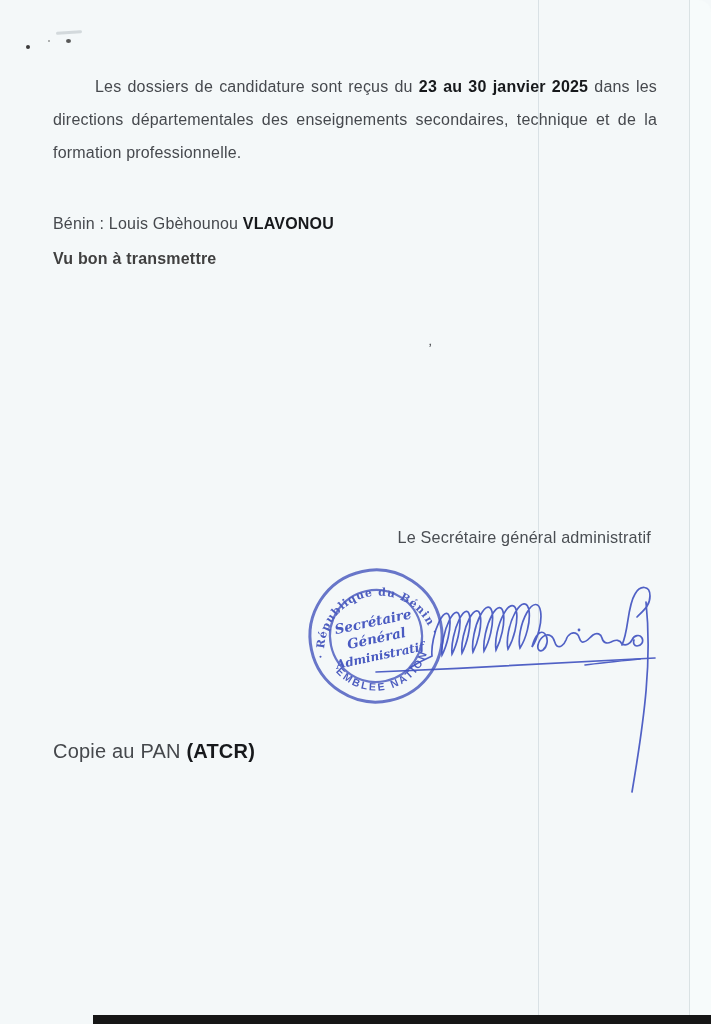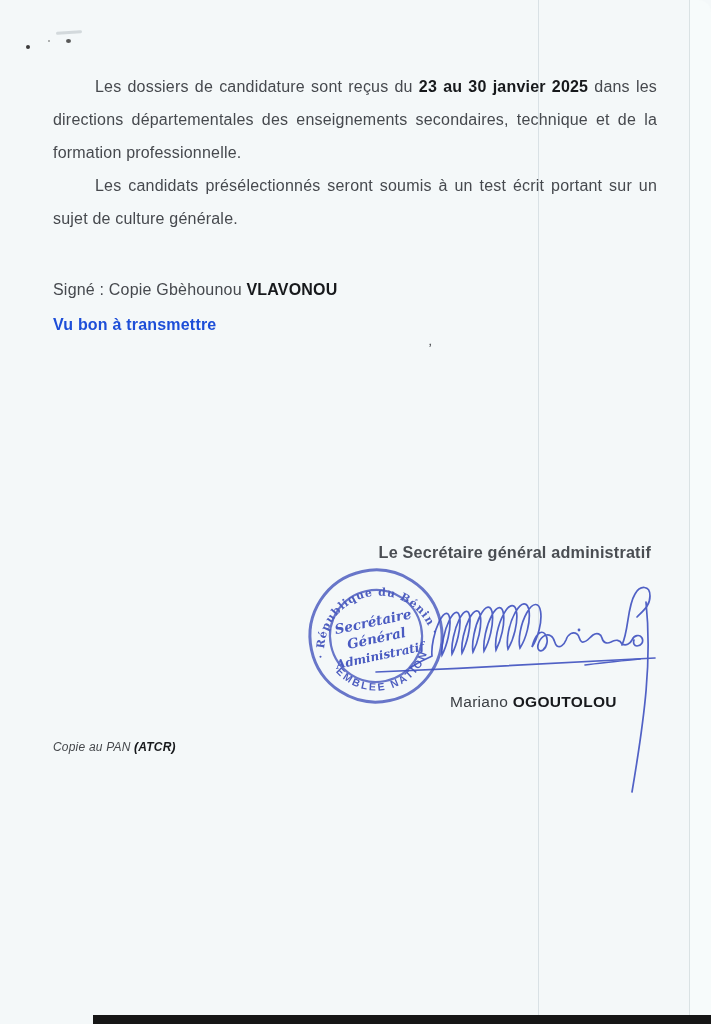--- a/index.html
+++ b/index.html
@@ -26,59 +26,58 @@
   
   .content { position:absolute; left:53px; top:70px; width:604px; color:#46494e; }
   .para { margin:0; font-size:16px; line-height:33px; text-align:justify;
     letter-spacing:.2px; }
   .ind { text-indent:42px; }
   .m-nb { margin-top:3px; }
   .m-signe { margin-top:38px; }
   .m-vu { margin-top:2px; }
   .m-diff { margin-top:4px; }
   .b { font-weight:bold; color:#17191c;text-align:right; }
-  .boldline { font-weight:bold; color:#1d4ed8; text-align:left; }
+  .boldline { font-weight:bold; color:#404040; text-align:left; }
   .plainline { text-align:left; }
 
   .stray-mark { position:absolute; left:428px; top:340px; font-size:15px;
     color:#55585c; transform:rotate(8deg); }
 
-  .sg-title { position:absolute; top:543px; right:60px; font-size:16.2px;
-    color:#4a4e53; letter-spacing:.2px;font-weight:bold; }
+  .sg-title { position:absolute; top:528px; right:60px; font-size:16.2px;
+    color:#4a4e53; letter-spacing:.2px; }
 
   .stamp { position:absolute; left:306px; top:566px; width:140px; height:140px;
     transform:rotate(-12deg); opacity:.92; }
   .stamp .ring-text { font-family:"DejaVu Serif", serif; font-weight:bold; }
   .stamp .center-text { font-family:"DejaVu Serif", serif; font-weight:bold;
     font-style:italic; }
 
   .signature-svg { position:absolute; left:0; top:0; width:711px; height:1024px;
     pointer-events:none; }
 
   .sg-name { position:absolute; left:450px; top:693px; font-size:15.5px;
     color:#3c4045; letter-spacing:.3px; }
-  .copy-line { position:absolute; left:53px; top:740px; font-size:12px;
-    color:#45484c; letter-spacing:.2px;font-style:italic; }
+  .copy-line { position:absolute; left:53px; top:740px; font-size:20px;
+    color:#45484c; letter-spacing:.2px; }
 </style>
 </head>
 <body>
 
 <div class="page">
 
   <div class="crease-line"></div>
   <div class="edge-strip"></div>
   <div class="speck s1"></div>
   <div class="speck s2"></div>
   <div class="speck s3"></div>
   <div class="smudge"></div>
 
   <div class="content">
     <p class="para ind"><span>Les dossiers de candidature sont reçus du </span><span class="b">23 au 30 janvier 2025</span><span> dans les directions départementales des enseignements secondaires, technique et de la formation professionnelle.</span></p>
-    <p class="para ind">Les candidats présélectionnés seront soumis à un test écrit portant sur un sujet de culture générale.</p>
-    <p class="para plainline m-signe"><span>Signé : Copie Gbèhounou </span><span class="b">VLAVONOU</span></p>
+    <p class="para plainline m-signe"><span>Bénin : Louis Gbèhounou </span><span class="b">VLAVONOU</span></p>
     <p class="para boldline m-vu">Vu bon à transmettre</p>
   </div>
 
   <span class="stray-mark">’</span>
 
   <div class="sg-title">Le Secrétaire général administratif</div>
 
   <svg class="stamp" viewBox="0 0 140 140" xmlns="http://www.w3.org/2000/svg" xmlns:xlink="http://www.w3.org/1999/xlink">
     <defs>
       <path id="arcTop" d="M 15 85 A 55 55 0 1 1 125 85" fill="none"></path>
@@ -114,18 +113,17 @@
       <path d="M 376 672 C 470 668 570 663 655 658"></path>
 
       <path d="M 622 645 C 629 630 627 607 635 594 C 640 585 650 585 650 596 C 650 606 643 611 637 617"></path>
 
       <path d="M 646 602 C 652 660 645 715 632 792"></path>
 
       <path d="M 585 665 C 600 663 620 661 640 659"></path>
     </g>
   </svg>
 
-  <div class="sg-name"><span>Mariano </span><span class="b">OGOUTOLOU</span></div>
 
   <div class="copy-line"><span>Copie au PAN </span><span class="b">(ATCR)</span></div>
 
   <div class="bottom-bar"></div>
 </div>
 
 </body></html>

